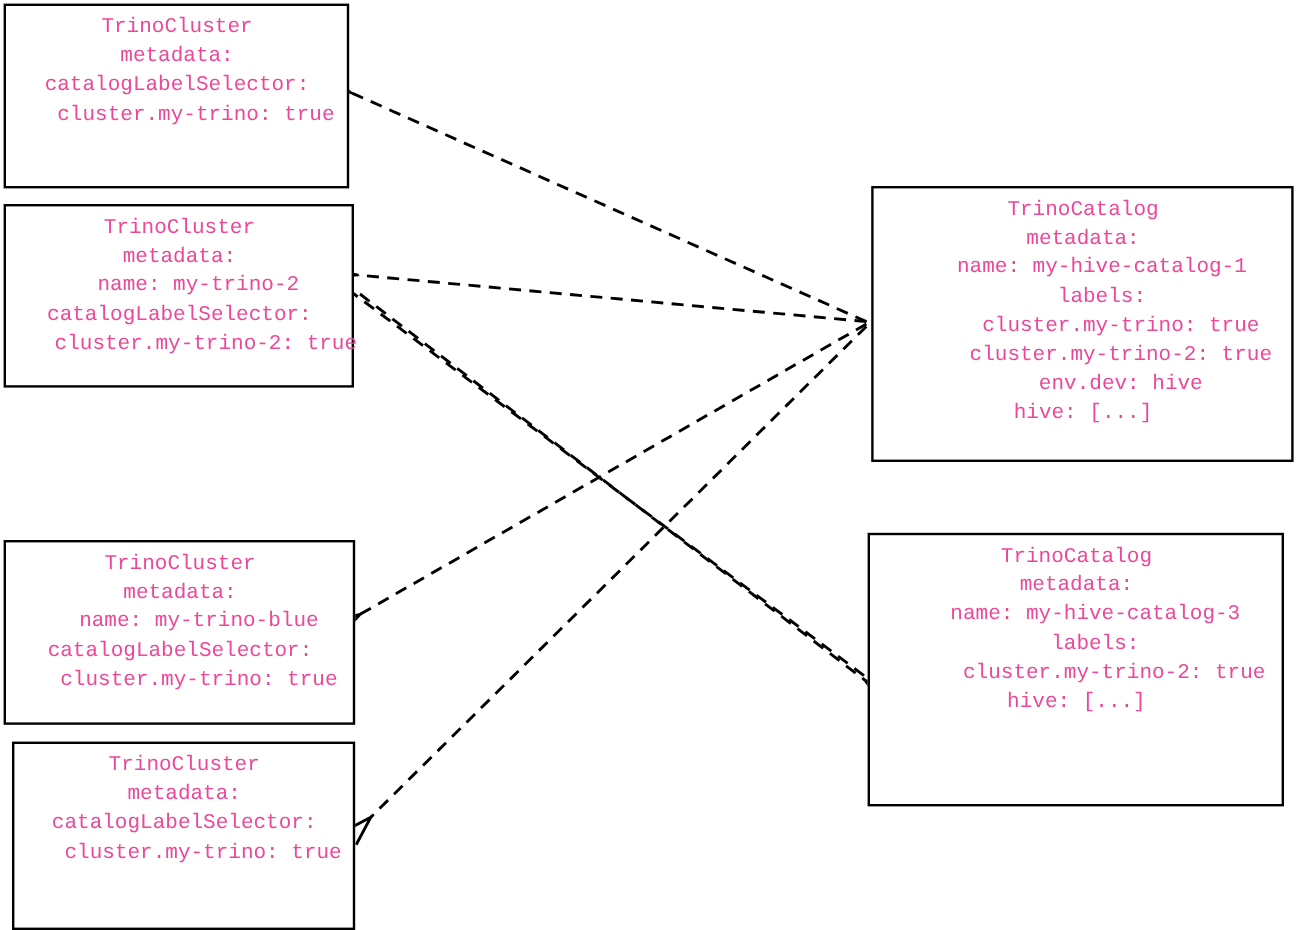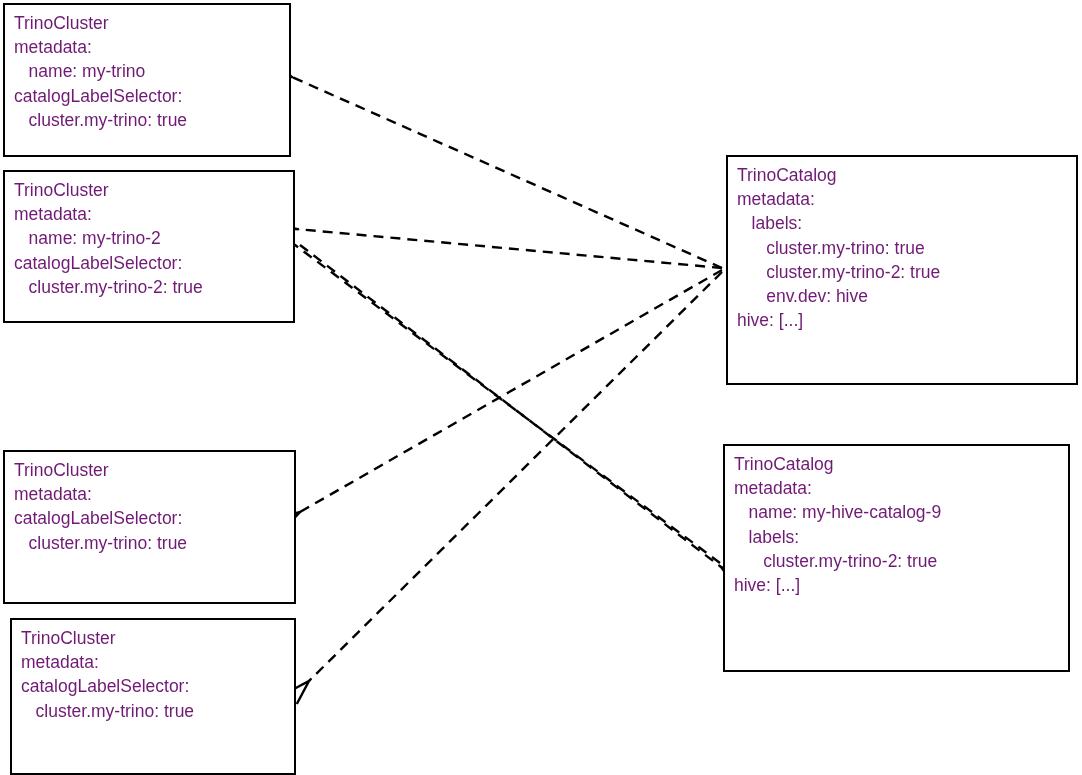--- a/index.html
+++ b/index.html
@@ -17,25 +17,26 @@
   }
   .node {
     position: absolute;
     box-sizing: border-box;
     background: #ffffff;
     border: 2px solid #1a1a1a;
     padding: 6px 8px 6px 9px;
     z-index: 2;
   }
   .node-lines {
-    font-family: Liberation Sans, sans-serif;
+    font-family: Liberation Mono, monospace;
     font-size: 17.5px;
     line-height: 24.2px;
-    color: #701a75;
+    color: #ec4899;
     white-space: pre;
+    text-align: center;
   }
   .line {
     white-space: pre;
     display: block;
   }
   svg.edges {
     position: absolute;
     left: 0;
     top: 0;
     width: 1082px;
@@ -73,32 +74,32 @@
         <path class="arrowhead" d="M 296.79373936756684 703.9566374143321 L 309 681 L 286.0433625856679 693.2062606324332" stroke="#000000"></path>
         <path class="edge-path" d="M 720 563 L 291 242" stroke="#000000"></path>
         <path class="arrowhead" d="M 266.5679918595664 233.10747627353263 L 291 242 L 275.7175834403957 220.96555814625137" stroke="#000000"></path>
         <path class="edge-path" d="M 300 245 L 721 567" stroke="#000000"></path>
         <path class="arrowhead" d="M 745.4320081404336 575.8925237264674 L 721 567 L 736.2824165596043 588.0344418537486" stroke="#000000"></path>
       </g>
   </svg>
 
   <div id="node-layer">
       <div class="node" style="left: 3px; top: 3px; width: 288px; height: 154px; border-color: rgb(0, 0, 0);">
-        <div class="node-lines"><span class="line">TrinoCluster</span><span class="line">metadata:</span><span class="line">   name: my-trino</span><span class="line">catalogLabelSelector:</span><span class="line">   cluster.my-trino: true</span></div>
+        <div class="node-lines"><span class="line">TrinoCluster</span><span class="line">metadata:</span><span class="line">catalogLabelSelector:</span><span class="line">   cluster.my-trino: true</span></div>
       </div>
       <div class="node" style="left: 3px; top: 170px; width: 292px; height: 153px; border-color: rgb(0, 0, 0);">
         <div class="node-lines"><span class="line">TrinoCluster</span><span class="line">metadata:</span><span class="line">   name: my-trino-2</span><span class="line">catalogLabelSelector:</span><span class="line">   cluster.my-trino-2: true</span></div>
       </div>
       <div class="node" style="left: 3px; top: 450px; width: 293px; height: 154px; border-color: rgb(0, 0, 0);">
-        <div class="node-lines"><span class="line">TrinoCluster</span><span class="line">metadata:</span><span class="line">catalogLabelSelector:</span><span class="line">   cluster.my-trino: true</span></div>
+        <div class="node-lines"><span class="line">TrinoCluster</span><span class="line">metadata:</span><span class="line">   name: my-trino-blue</span><span class="line">catalogLabelSelector:</span><span class="line">   cluster.my-trino: true</span></div>
       </div>
       <div class="node" style="left: 10px; top: 618px; width: 286px; height: 157px; border-color: rgb(0, 0, 0);">
         <div class="node-lines"><span class="line">TrinoCluster</span><span class="line">metadata:</span><span class="line">catalogLabelSelector:</span><span class="line">   cluster.my-trino: true</span></div>
       </div>
       <div class="node" style="left: 726px; top: 155px; width: 352px; height: 230px; border-color: rgb(0, 0, 0);">
-        <div class="node-lines"><span class="line">TrinoCatalog</span><span class="line">metadata:</span><span class="line">   labels:</span><span class="line">      cluster.my-trino: true</span><span class="line">      cluster.my-trino-2: true</span><span class="line">      env.dev: hive</span><span class="line">hive: [...]</span></div>
+        <div class="node-lines"><span class="line">TrinoCatalog</span><span class="line">metadata:</span><span class="line">   name: my-hive-catalog-1</span><span class="line">   labels:</span><span class="line">      cluster.my-trino: true</span><span class="line">      cluster.my-trino-2: true</span><span class="line">      env.dev: hive</span><span class="line">hive: [...]</span></div>
       </div>
       <div class="node" style="left: 723px; top: 444px; width: 347px; height: 228px; border-color: rgb(0, 0, 0);">
-        <div class="node-lines"><span class="line">TrinoCatalog</span><span class="line">metadata:</span><span class="line">   name: my-hive-catalog-9</span><span class="line">   labels:</span><span class="line">      cluster.my-trino-2: true</span><span class="line">hive: [...]</span></div>
+        <div class="node-lines"><span class="line">TrinoCatalog</span><span class="line">metadata:</span><span class="line">   name: my-hive-catalog-3</span><span class="line">   labels:</span><span class="line">      cluster.my-trino-2: true</span><span class="line">hive: [...]</span></div>
       </div>
     </div>
 
 </div>
 
 </body></html>

